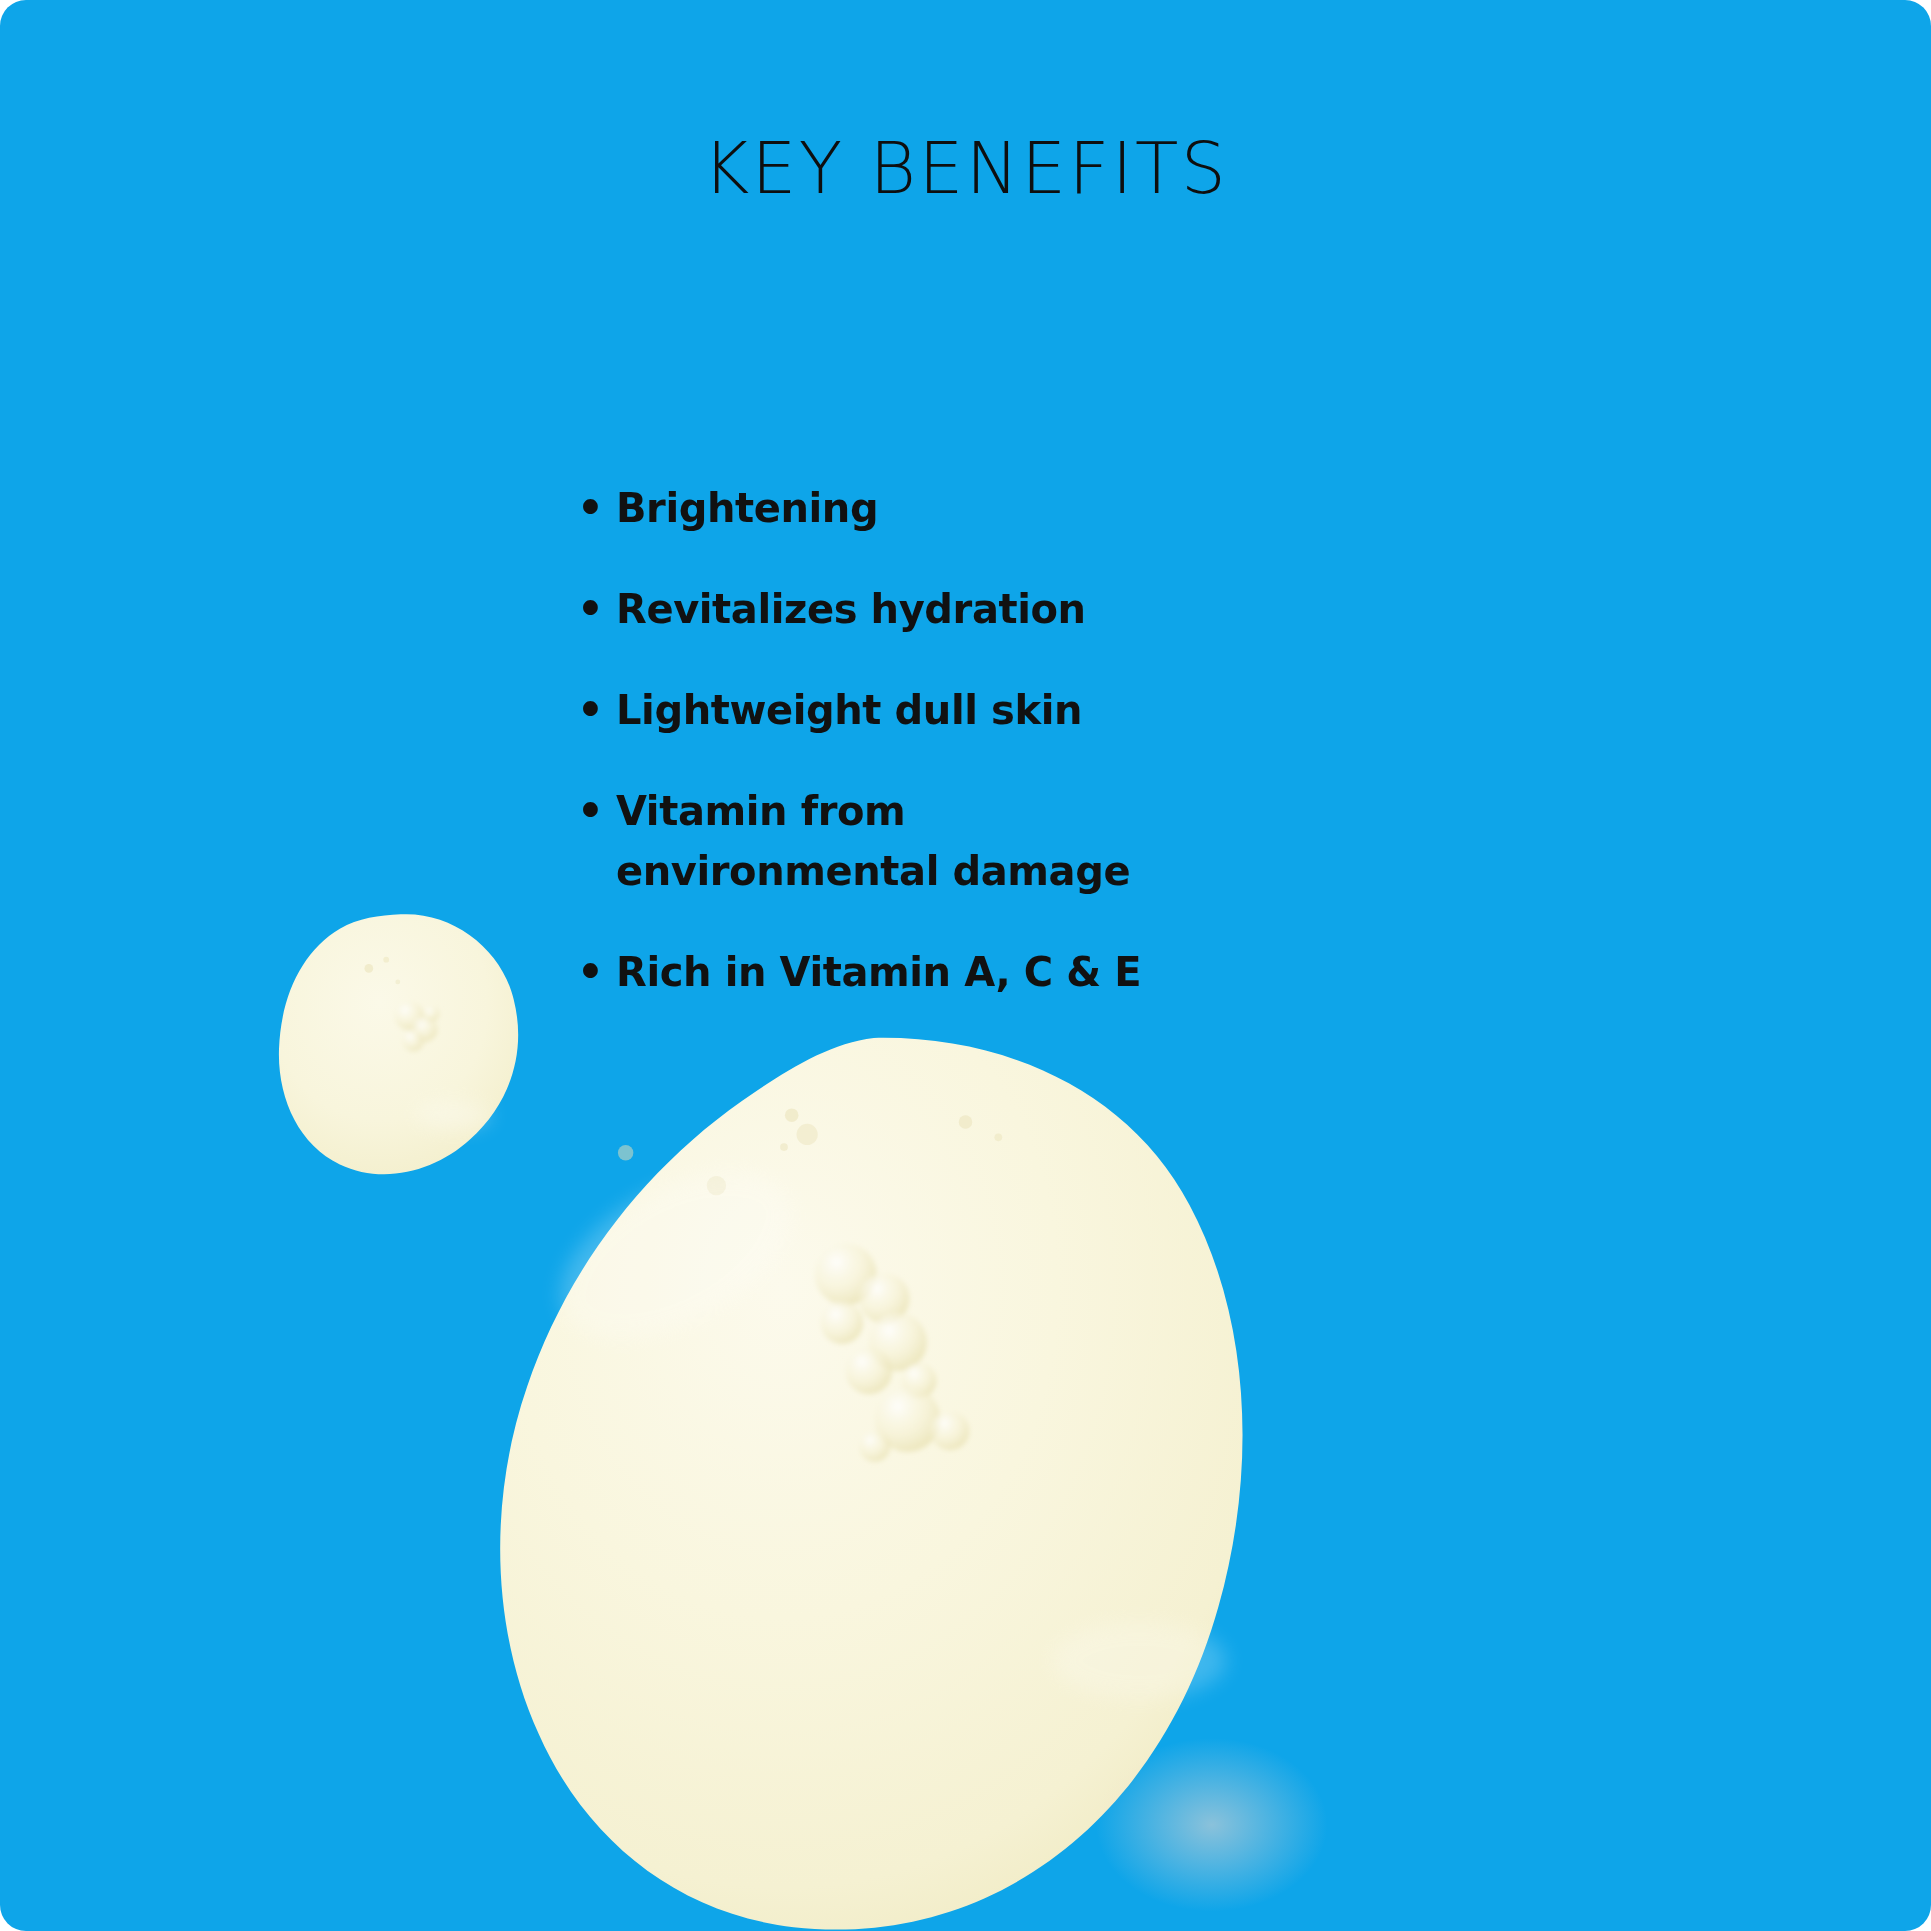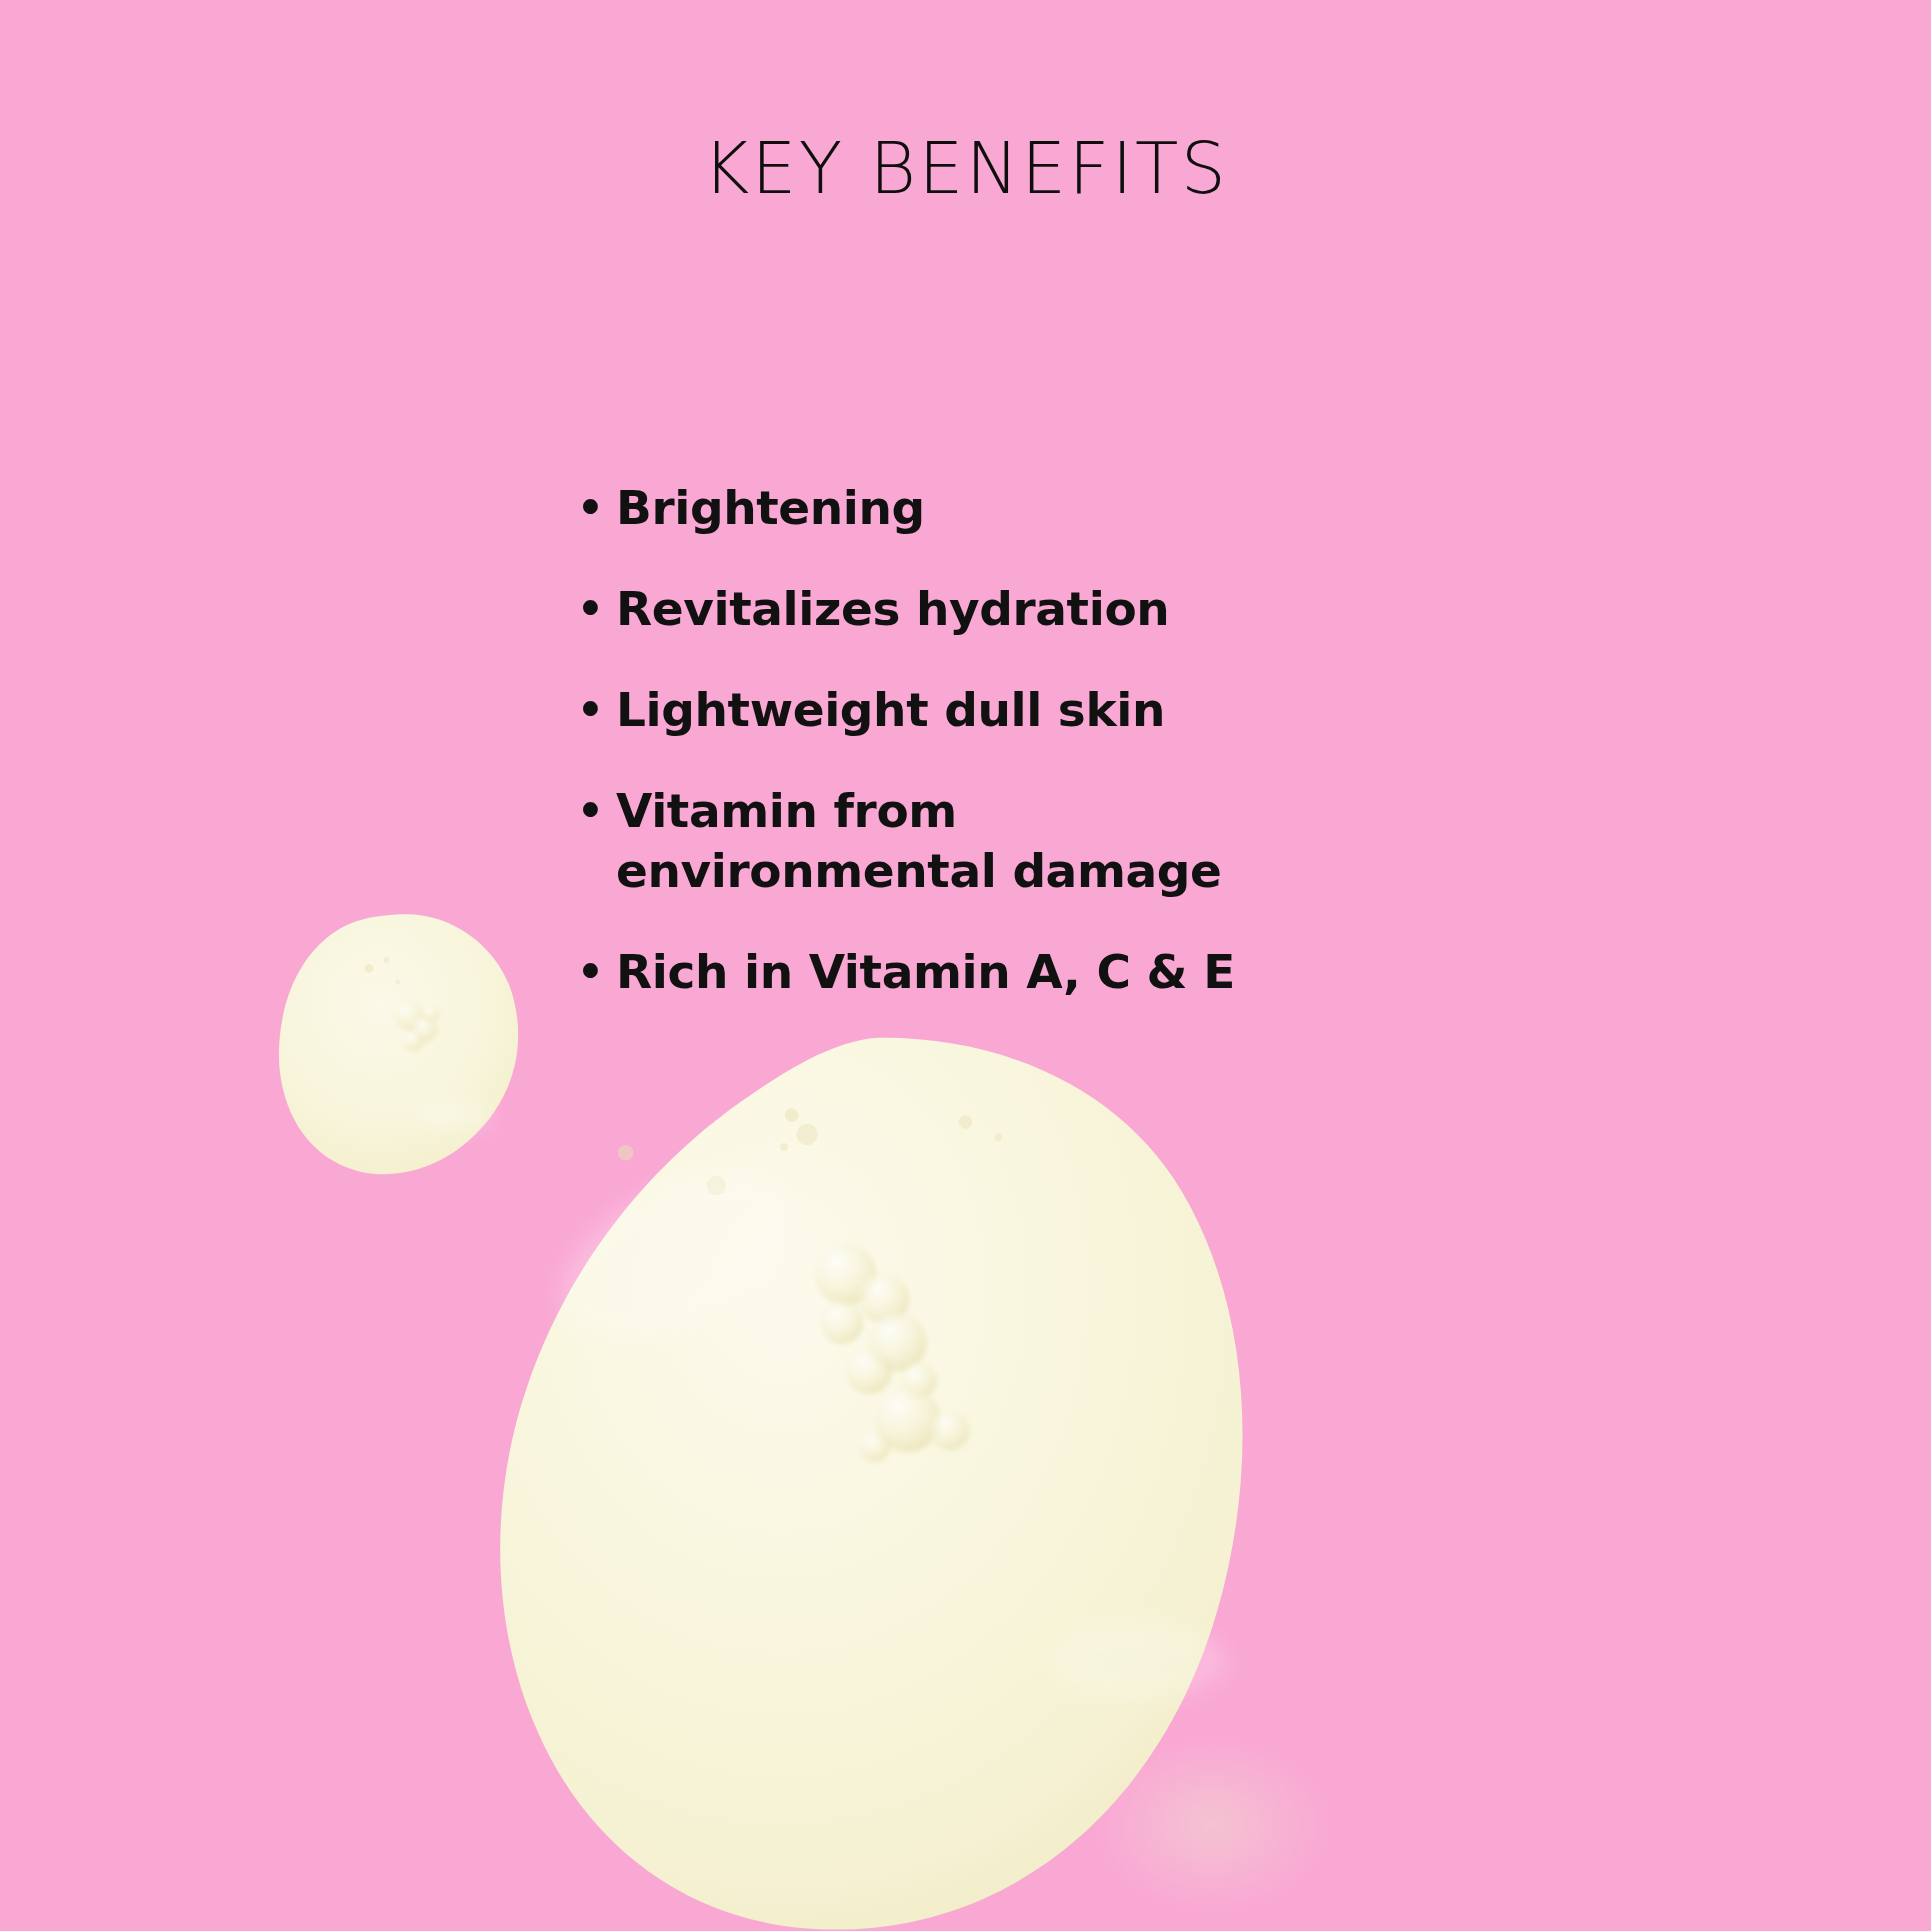--- a/index.html
+++ b/index.html
@@ -65,21 +65,21 @@
     line-height: 60px;
     font-weight: 700;
     color: #111111;
     text-align: left;
   }
 
   .benefit-label {
     flex: 1 1 auto;
     font-family: "DejaVu Sans", sans-serif;
     font-weight: 700;
-    font-size: 47px;
+    font-size: 40px;
     line-height: 60px;
     letter-spacing: -0.4px;
     color: #111111;
     white-space: pre-line;
     -webkit-font-smoothing: antialiased;
   }
 
   
   #droplets {
     position: absolute;
@@ -88,21 +88,21 @@
     width: 1931px;
     height: 1931px;
     pointer-events: none;
   }
 
   .droplet-svg { display: block; }
 </style>
 </head>
 <body>
 
-<div id="stage" style="background: #f9a8d4;">
+<div id="stage" style="background: #0ea5e9; border-radius: 26px;">
 
   <h1 id="title">KEY BENEFITS</h1>
 
   <ul id="benefits" style="list-style:none;">
 
     <li class="benefit-row">
       <span class="bullet-dot">•</span>
       <span class="benefit-label">Brightening</span>
     </li>
 

